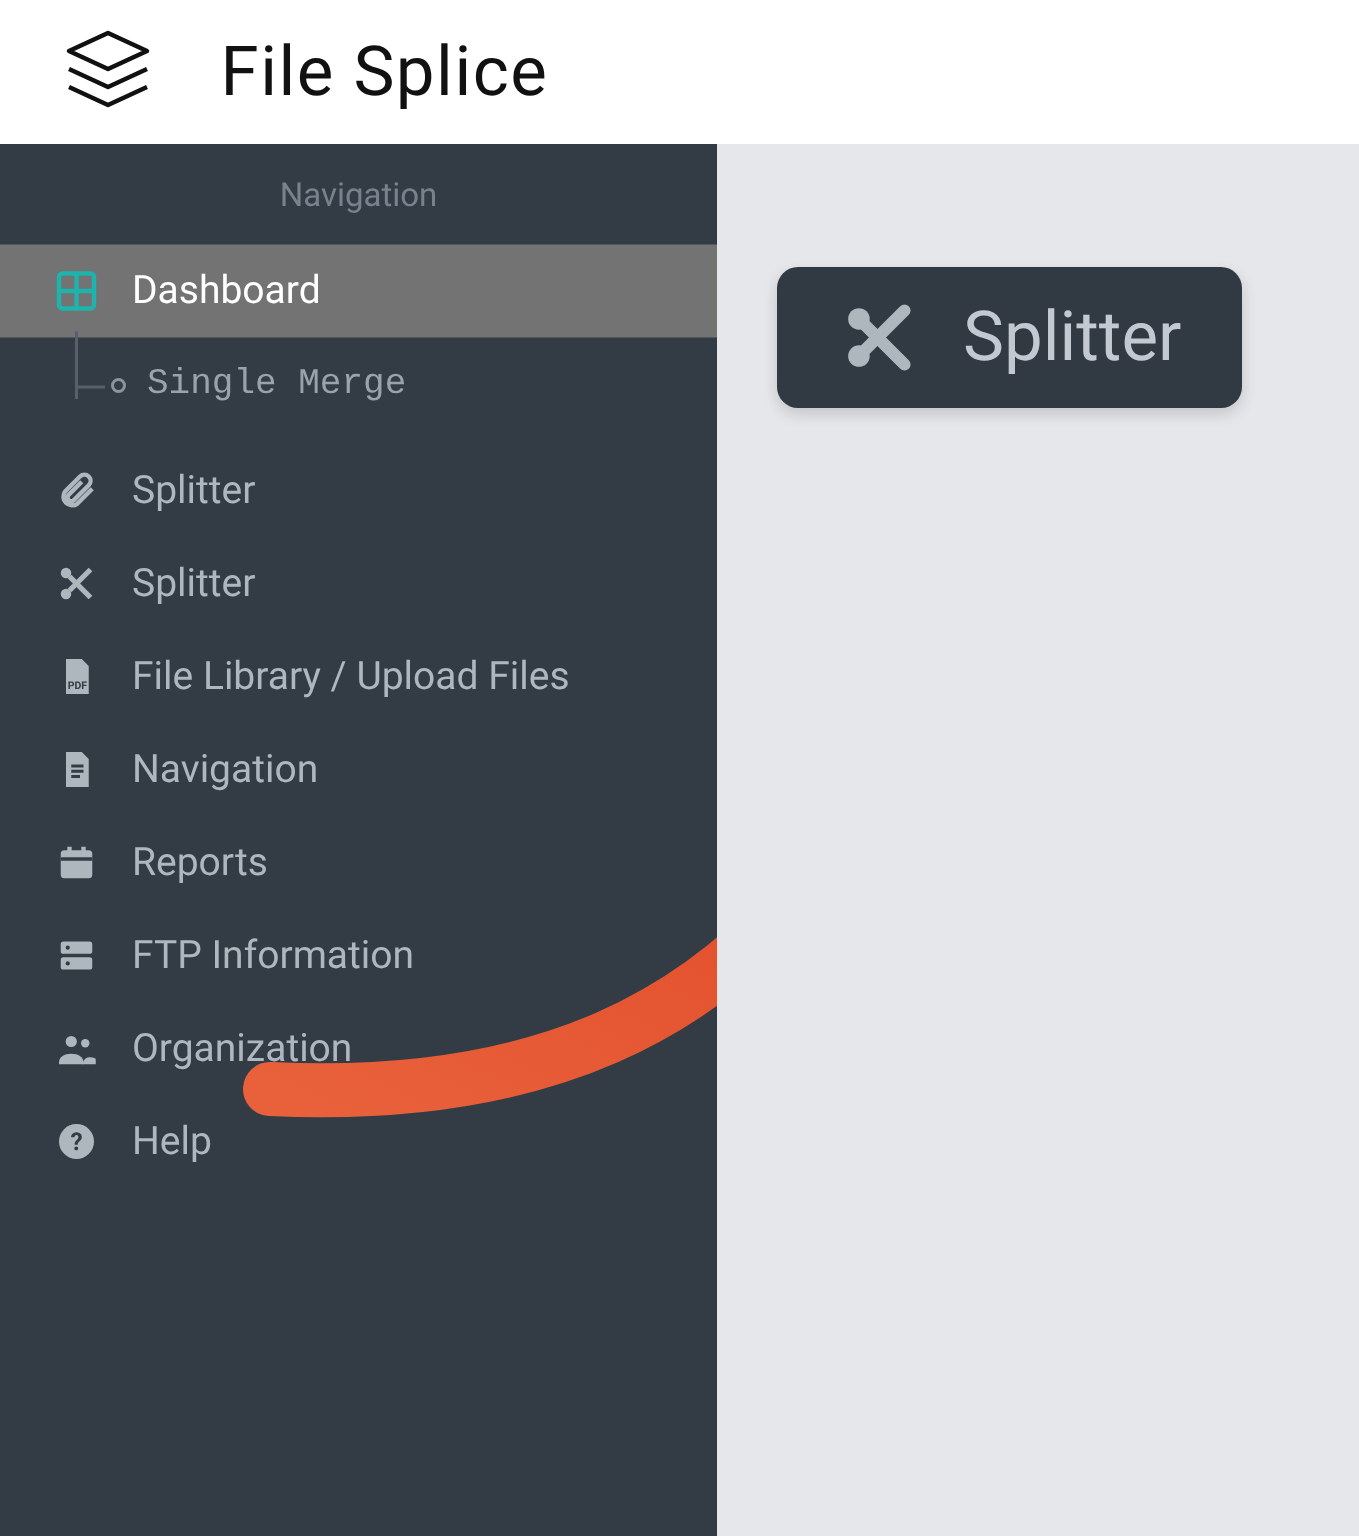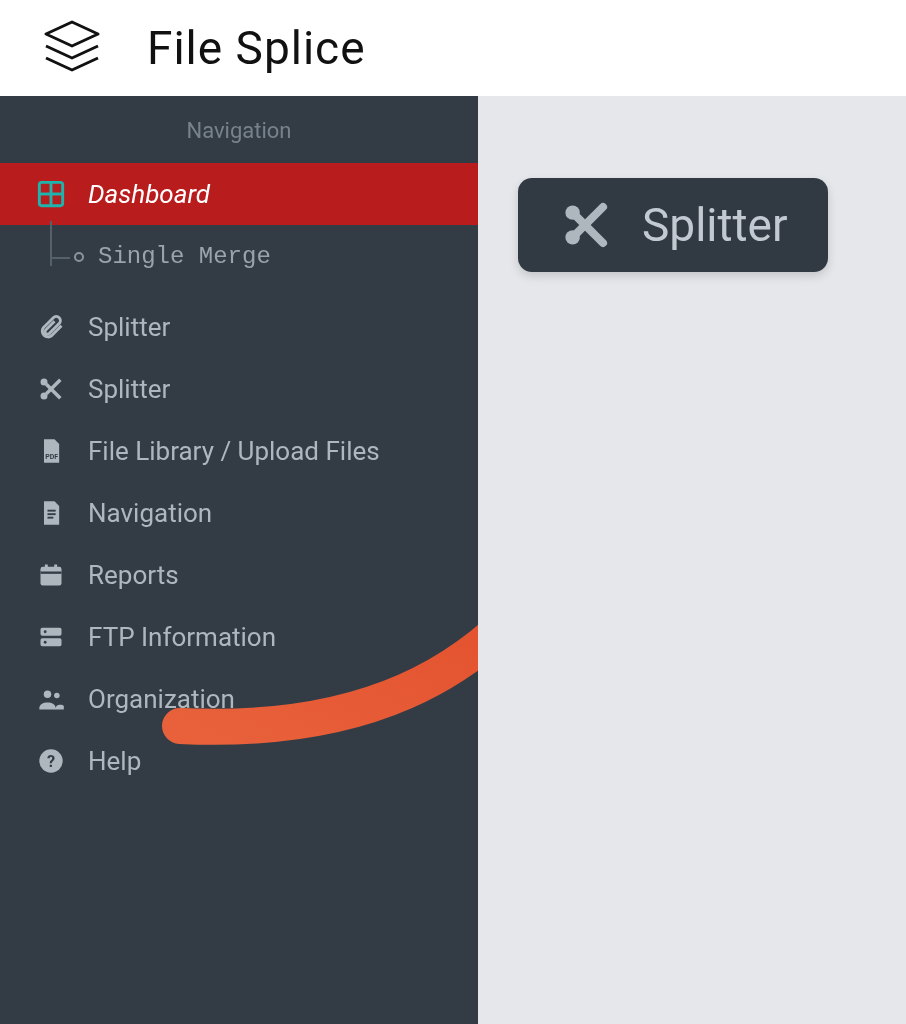--- a/index.html
+++ b/index.html
@@ -42,23 +42,22 @@
   .nav-item {
     display: flex;
     align-items: center;
     gap: 22px;
     padding: 16px 36px;
     font-size: 26px;
     color: #aeb6be;
     cursor: pointer;
   }
   .nav-item.active {
-    background: #b91c1c;
+    background: #737373;
     color: #fff;
-    font-style: italic;
   }
   .nav-item .icon { width: 30px; height: 30px; display:flex; align-items:center; justify-content:center; flex-shrink:0; }
   .nav-item .chev { margin-left: auto; }
 
   .nav-sub {
     position: relative;
     padding: 6px 0 14px 74px;
     font-family: Liberation Mono, monospace;
   }
   .nav-sub::before {

